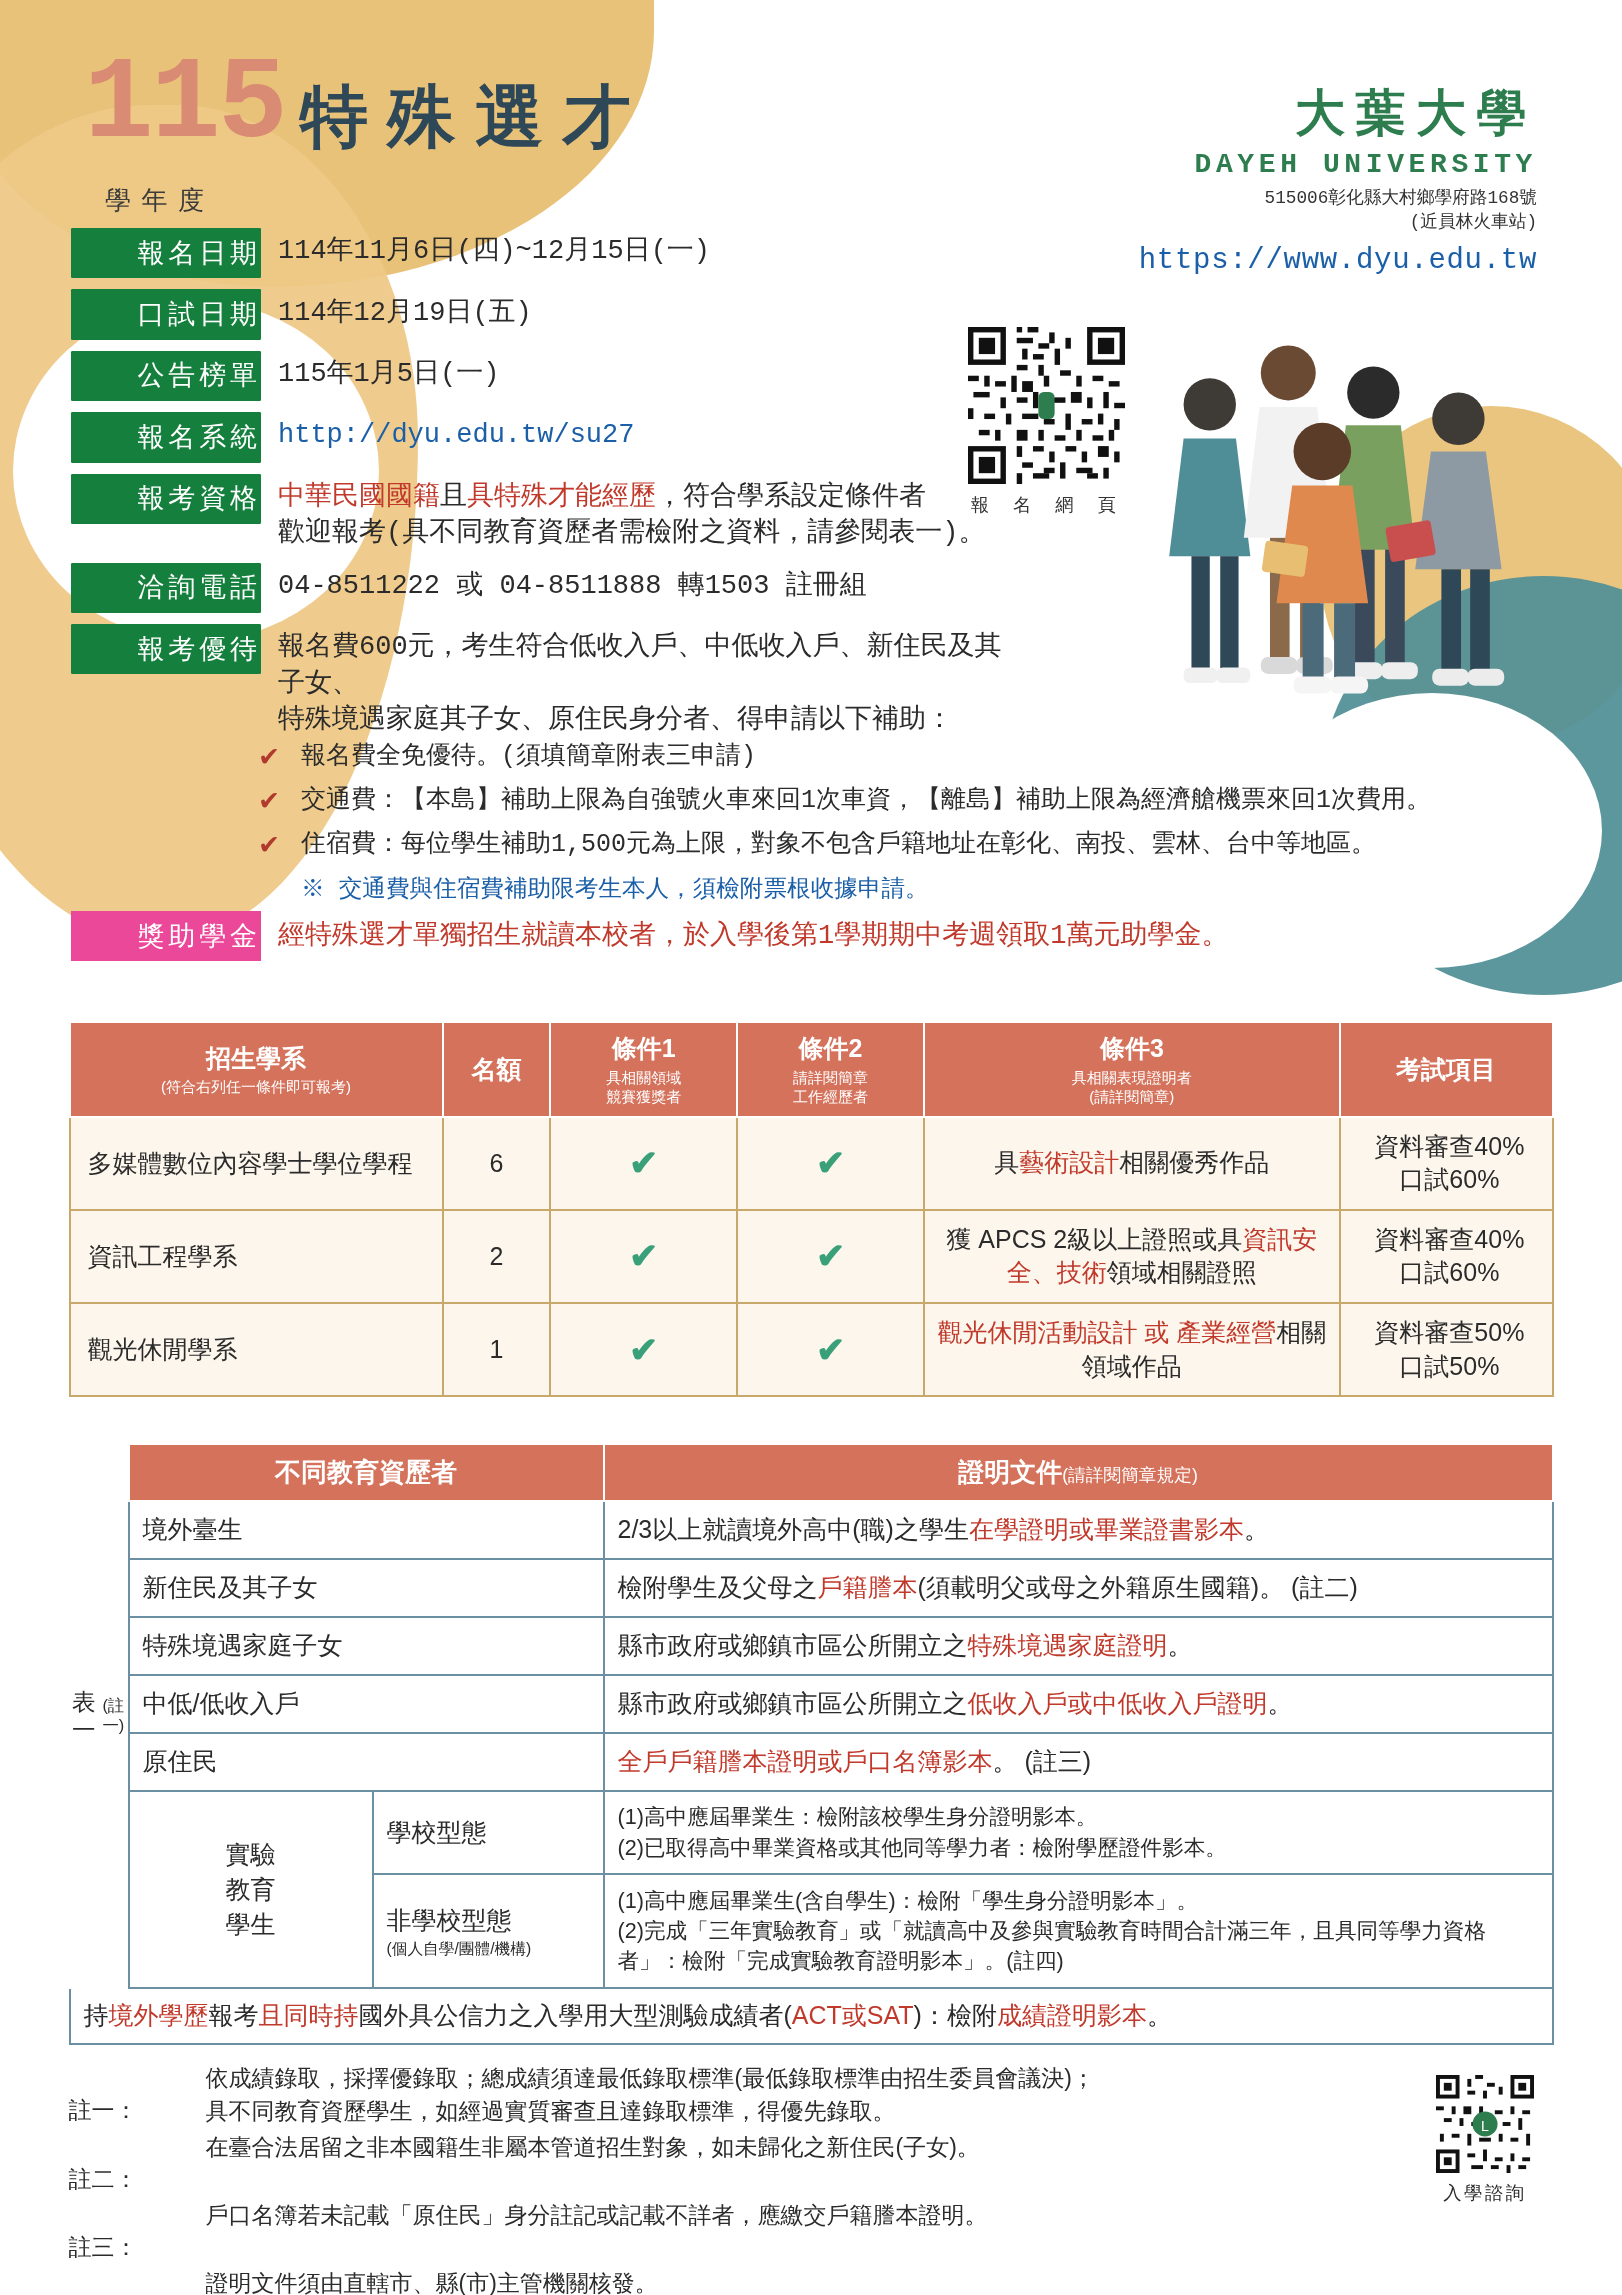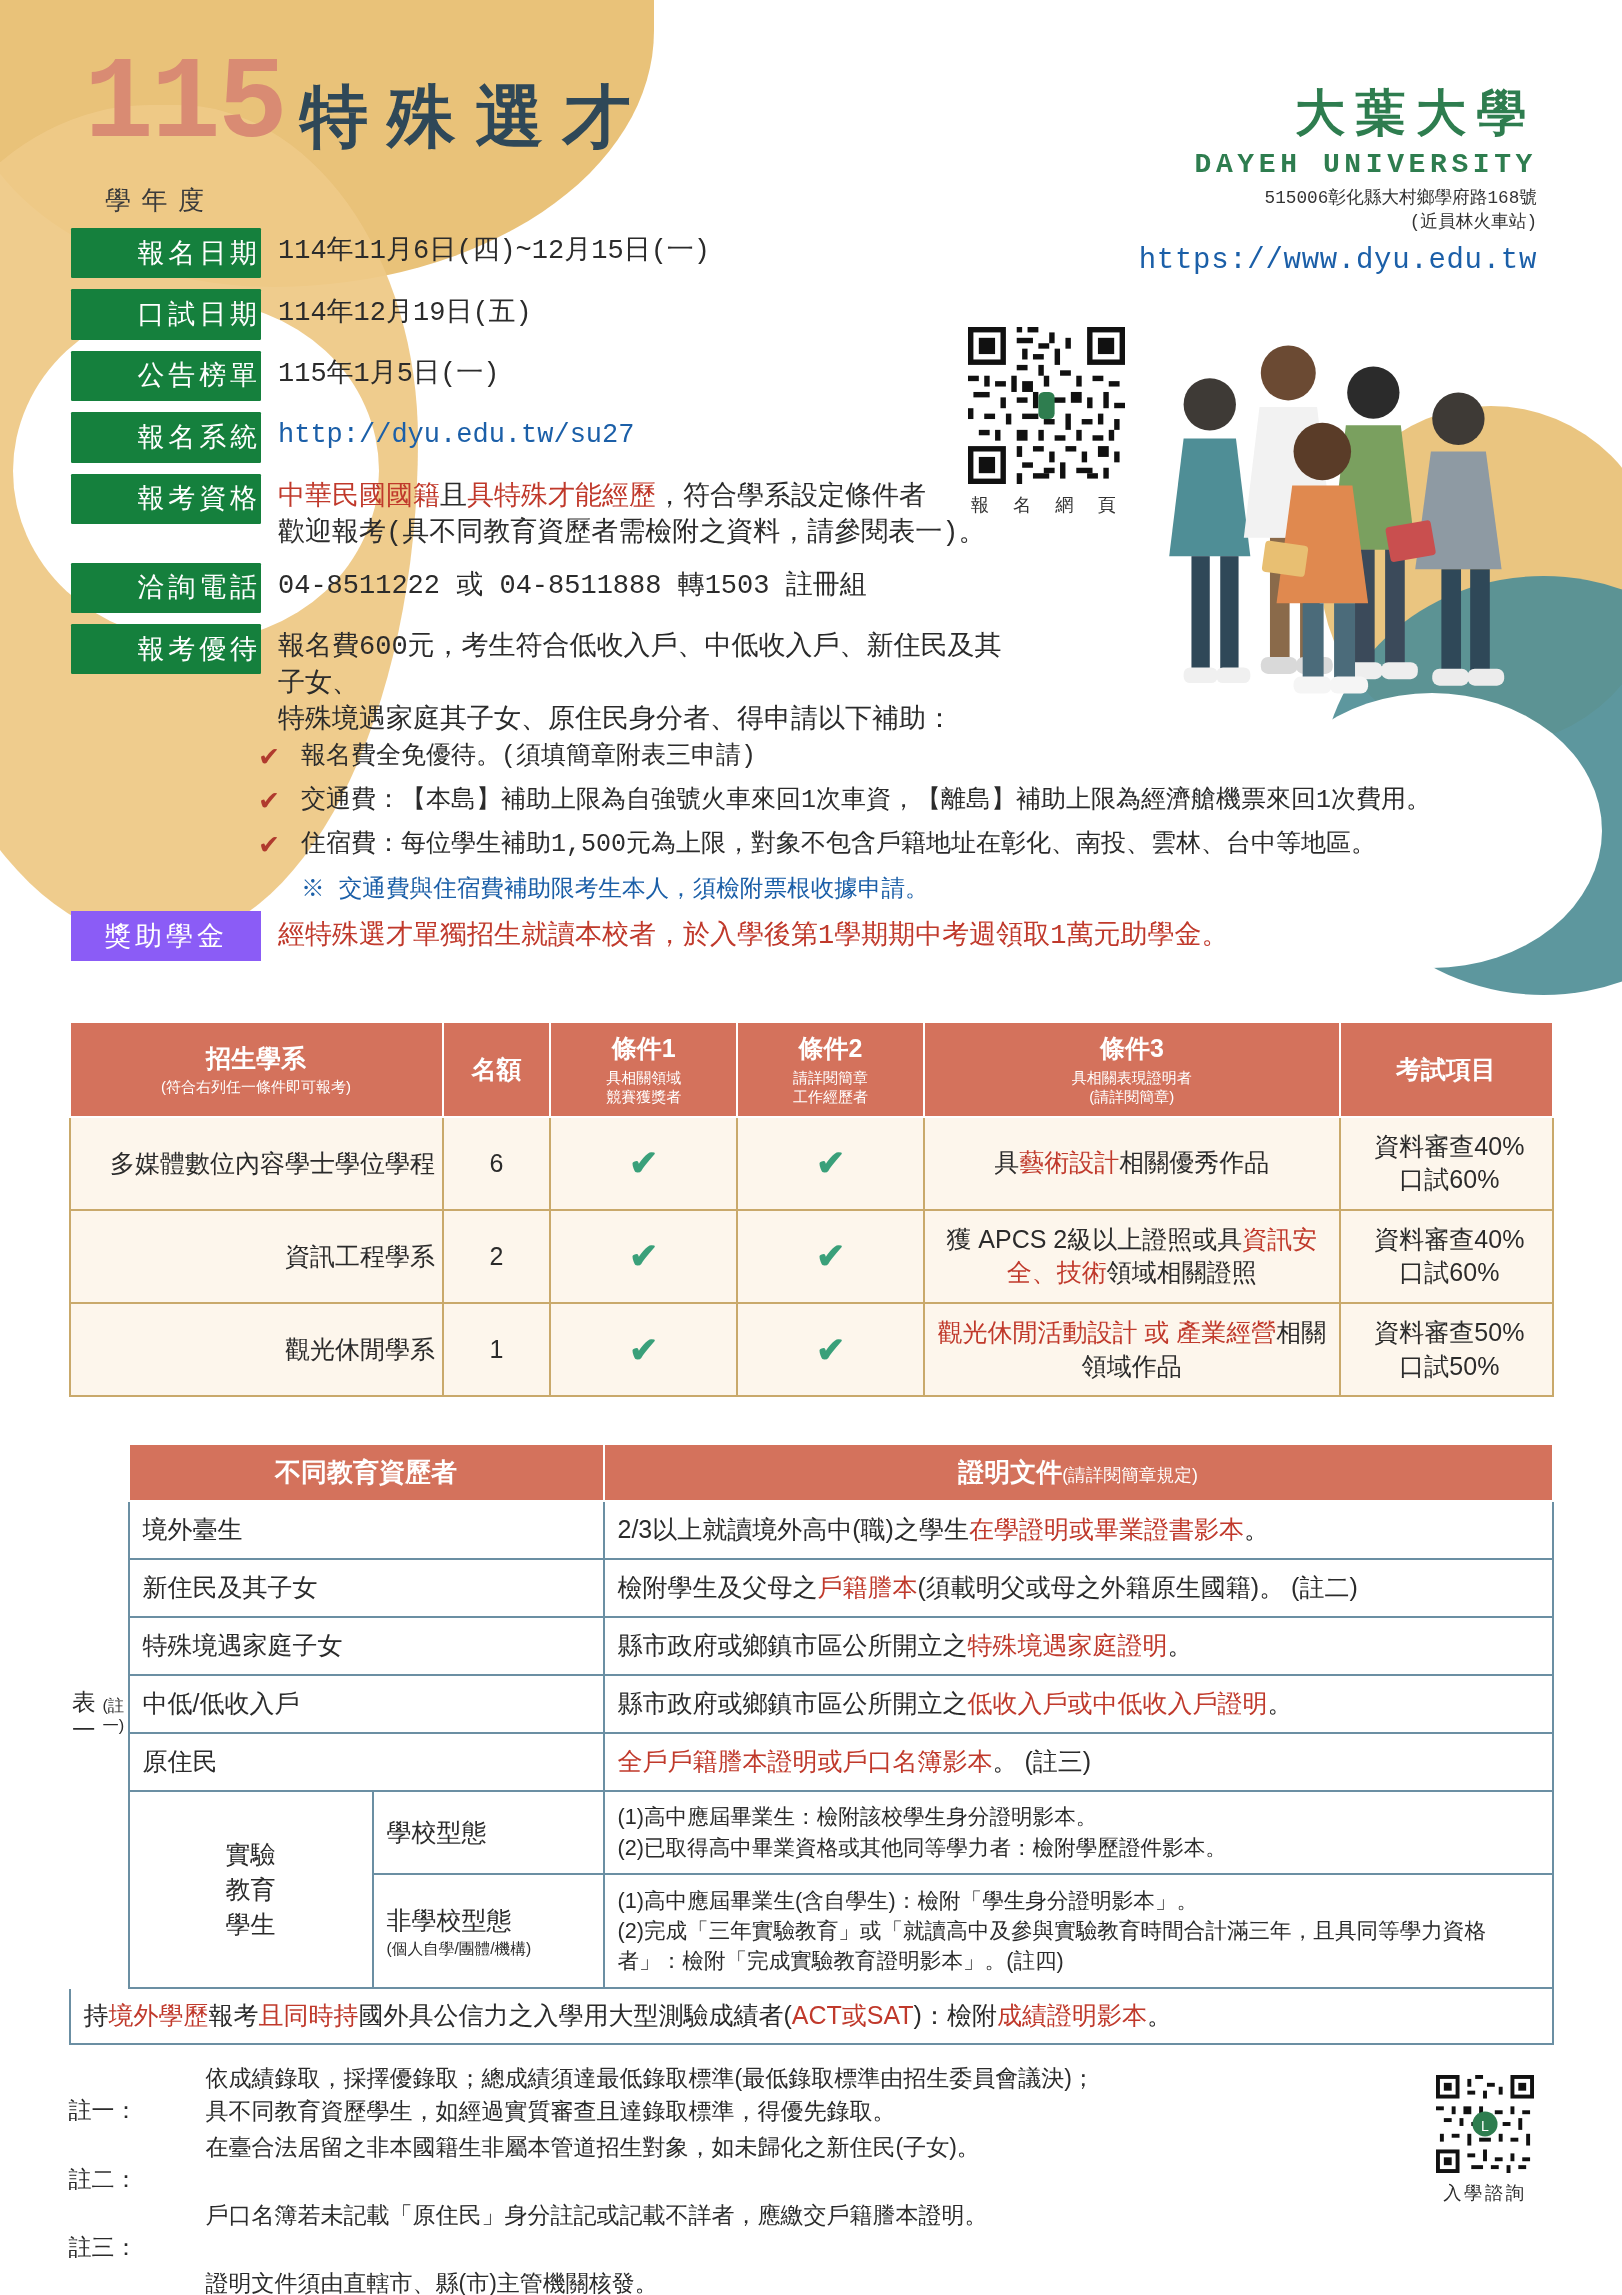--- a/index.html
+++ b/index.html
@@ -89,22 +89,22 @@
   .info-val.blue { color:#1b5fa8; }
   .red { color:#c0392b; }
 
   .checks { position:absolute; left:260px; top:739px; width:1282px; }
   .check-row { display:flex; align-items:flex-start; margin-bottom:9.2px; font-size:25px; line-height:1.4; }
   .check-mark { flex:0 0 41px; color:#b03a2e; font-size:30px; font-weight:bold; line-height:1; padding-top:2.6px;}
   .note-star { font-size:23.6px; color:#1b5fa8; margin-left:41px; }
 
   .grant-row { position:absolute; left:71px; top:911px; width:1492px; display:flex; }
   .grant-tag {
-    flex:0 0 190px; background:#8b5cf6; color:#fff; font-size:27px;
-    text-align:center; padding:6.5px 0 7.9px; letter-spacing:3.9px;
+    flex:0 0 190px; background:#ec4899; color:#fff; font-size:27px;
+    text-align:right; padding:6.5px 0 7.9px; letter-spacing:3.9px;
   }
   .grant-val { font-size:27px; padding-left:17px; padding-top:5.2px; color:#c0392b; }
 
   
   .qr-box { position:absolute; right:497px; top:327px; text-align:center; }
   .qr-img { width:157px; height:157px; }
   .qr-cap { font-size:18.3px; letter-spacing:6.5px; margin-top:5.2px; color:#333; }
 
   .people { position:absolute; right:72px; top:327px; width:458px; height:406px; }
 
@@ -113,21 +113,21 @@
   .tbl1 { margin:0 auto; width:1485px; }
   .tbl1 th, .tbl1 td { border:2px solid #fff; }
   .tbl1 thead th {
     background:#d4725c; color:#fff; padding:9.2px 3.9px; text-align:center; font-size:25px; font-weight:bold;
   }
   .th-sub { display:block; font-size:15px; font-weight:normal; margin-top:3.9px; line-height:1.25; }
   .tbl1 tbody td {
     background:#fdf6ec; padding:11.8px 6.5px; font-size:25px; text-align:center; color:#2b2b2b;
     border:2px solid #c9a96b;
   }
-  .tbl1 tbody td.left { text-align:right; padding-left:17px;font-family:Liberation Serif, serif; }
+  .tbl1 tbody td.left { text-align:left; padding-left:17px;font-family:Liberation Serif, serif; }
   .tick { color:#3aa07a; font-size:35px; font-weight:bold; line-height:1; }
   .cond3 { font-size:20px; line-height:1.35; }
   .exam { font-size:20px; line-height:1.35; text-align:left; padding-left:13px !important; }
 
   
   .tbl2-wrap { margin:46px auto 0; width:1485px; display:flex; }
   .tbl2-sidelabel {
     flex:0 0 59px; display:flex; align-items:center; justify-content:center;
     font-size:23.6px; line-height:1.2; text-align:center; color:#2b2b2b;
   }

